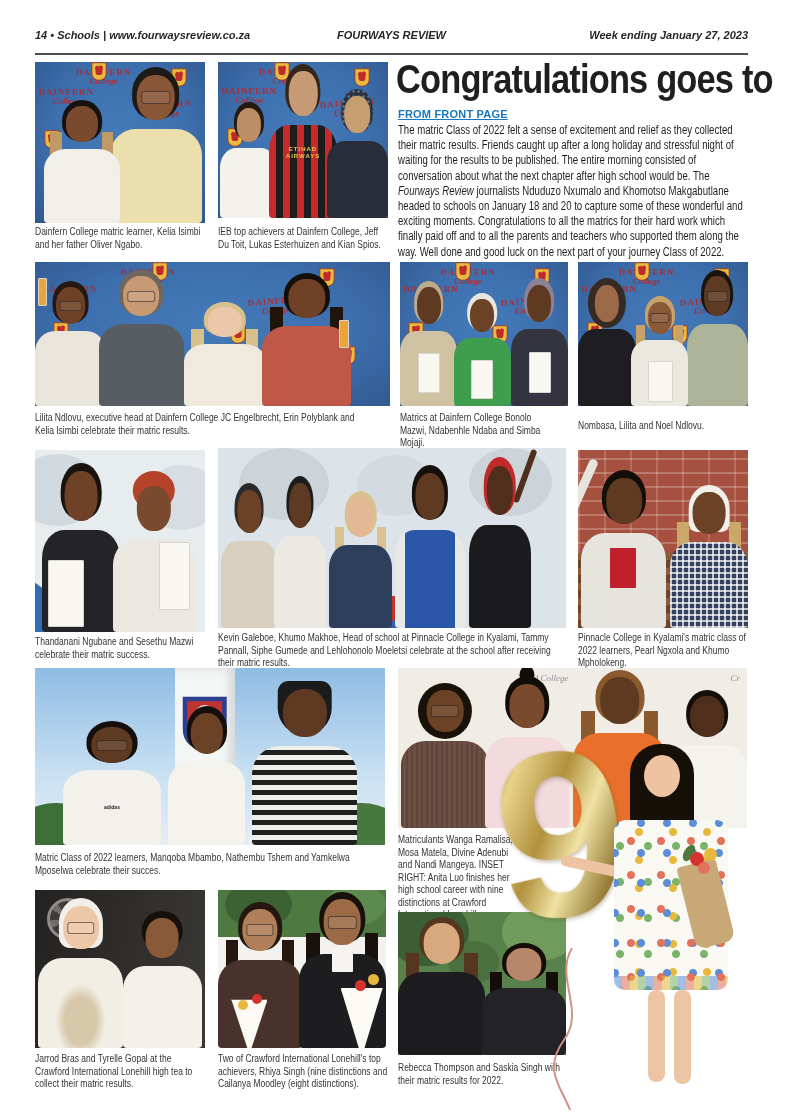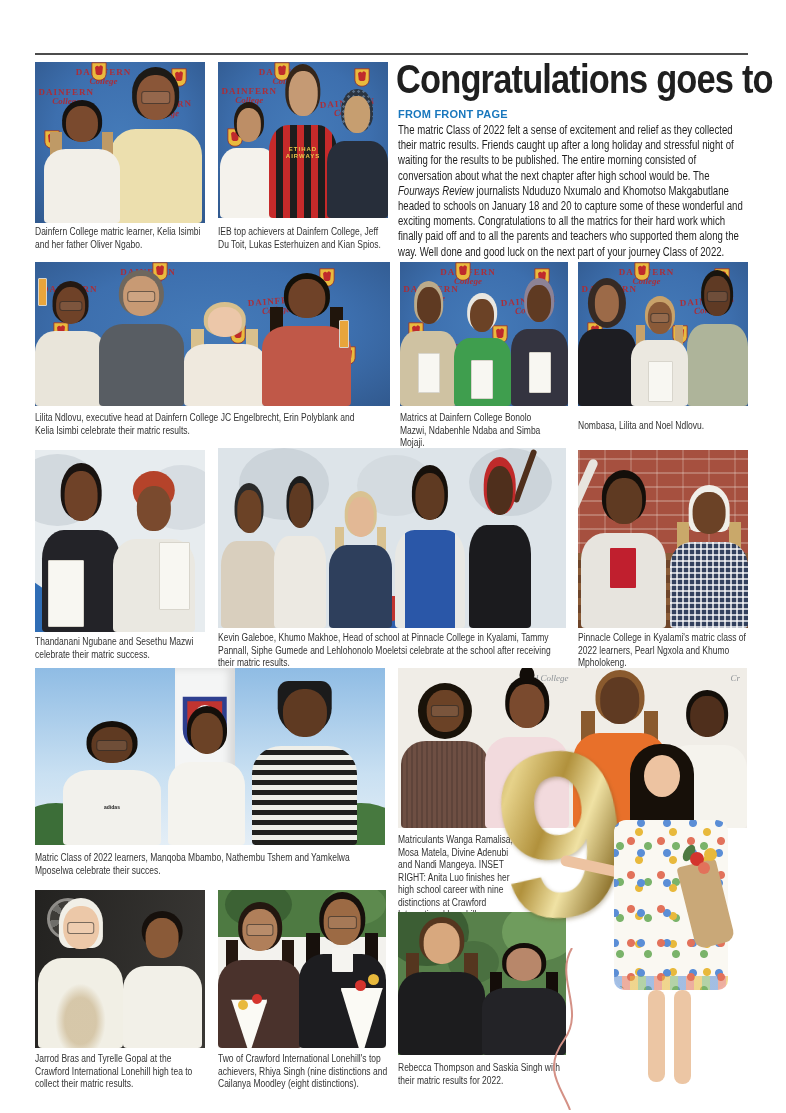--- a/index.html
+++ b/index.html
@@ -10,21 +10,21 @@
        font:italic bold 11px/14px "Liberation Sans",sans-serif;color:#262626;}
   .hdr .c{position:absolute;left:0;right:0;text-align:center;}
   .hdr .r{position:absolute;right:0;}
   .hdr .l{position:absolute;left:0;}
   .rule{position:absolute;left:35px;top:53px;width:713px;height:2px;background:#4c4c4c;}
   
   .headline{position:absolute;left:396px;top:56px;white-space:nowrap;
             font:bold 41px/46px "Liberation Sans",sans-serif;color:#1f1f1f;
             letter-spacing:-1px;transform:scaleX(.84);transform-origin:left top;}
   .kicker{position:absolute;left:398px;top:108px;font:bold 11px/13px "Liberation Sans",sans-serif;
-          color:#1977bd;letter-spacing:.2px;}
+          color:#1977bd;letter-spacing:.2px;text-decoration:underline;}
   .body{position:absolute;left:398px;top:123px;width:440px;
         font:12px/15.2px "Liberation Sans",sans-serif;color:#1e1e1e;
         transform:scaleX(.8);transform-origin:left top;}
   .body em{font-style:italic;}
   
   .cap{position:absolute;font:10px/12.5px "Liberation Sans",sans-serif;color:#333;
        transform:scaleX(.85);transform-origin:left top;}
   
   .ph{position:absolute;overflow:hidden;background:#ddd;}
   .dainfern{background:radial-gradient(ellipse at 50% 45%,#447ab8 0%,#3d6fae 55%,#31598e 100%);}
@@ -77,20 +77,25 @@
            filter:drop-shadow(1px 2px 2px rgba(90,70,20,.35));}
   .string{position:absolute;left:548px;top:948px;z-index:4;}
   .anita{position:absolute;left:598px;top:744px;width:152px;height:340px;z-index:6;}
   .anita i{position:absolute;display:block;}
 </style>
 </head>
 <body>
 
 <div class="page">
 
+  <div class="hdr">
+    <span class="l">14 • Schools | www.fourwaysreview.co.za</span>
+    <span class="c">FOURWAYS REVIEW</span>
+    <span class="r">Week ending January 27, 2023</span>
+  </div>
   <div class="rule"></div>
 
   <div class="headline">Congratulations goes to</div>
   <div class="kicker">FROM FRONT PAGE</div>
   <div class="body"><span>The matric Class of 2022 felt a sense of excitement and relief as they collected their matric results. Friends caught up after a long holiday and stressful night of waiting for the results to be published. The entire morning consisted of conversation about what the next chapter after high school would be. The </span><em>Fourways Review</em><span> journalists Nduduzo Nxumalo and Khomotso Makgabutlane headed to schools on January 18 and 20 to capture some of these wonderful and exciting moments. Congratulations to all the matrics for their hard work which finally paid off and to all the parents and teachers who supported them along the way. Well done and good luck on the next part of your journey Class of 2022.</span></div>
 
   <div class="ph dainfern" style="left:35px;top:62px;width:170px;height:161px;">
     <div class="pn" style="left:44%;top:6%;width:54%;height:94%;--sk:#8a5638;--hr:#1d1a16;--cl:#ecdfae;">
         <i class="hr"></i>
         <i class="hd"></i>

